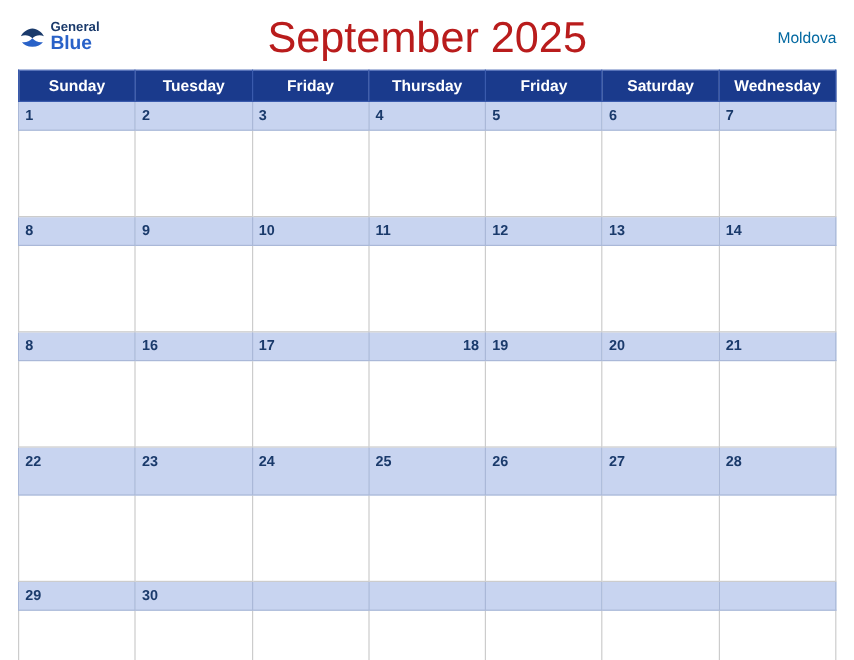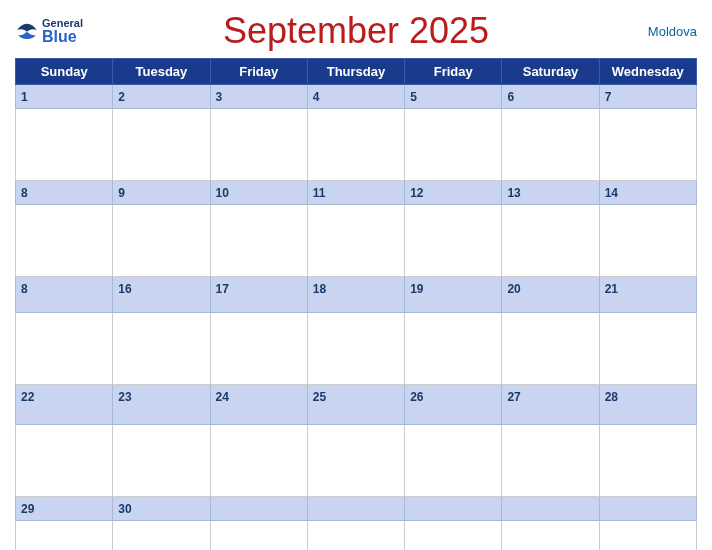--- a/index.html
+++ b/index.html
@@ -162,21 +162,21 @@
         <td style="height: 72px; border: 1px solid rgb(204, 204, 204); background-color: rgb(255, 255, 255);"></td>
         <td style="height: 72px; border: 1px solid rgb(204, 204, 204); background-color: rgb(255, 255, 255);"></td>
         <td style="height: 72px; border: 1px solid rgb(204, 204, 204); background-color: rgb(255, 255, 255);"></td>
         <td style="height: 72px; border: 1px solid rgb(204, 204, 204); background-color: rgb(255, 255, 255);"></td>
         <td style="height: 72px; border: 1px solid rgb(204, 204, 204); background-color: rgb(255, 255, 255);"></td>
       </tr>
       <tr class="num-row">
         <td style="background-color: rgb(200, 212, 240); height: 24px; padding: 2px 5px; border: 1px solid rgb(170, 184, 216);"><span class="day-number">8</span></td>
         <td style="background-color: rgb(200, 212, 240); height: 24px; padding: 2px 5px; border: 1px solid rgb(170, 184, 216);"><span class="day-number">16</span></td>
         <td style="background-color: rgb(200, 212, 240); height: 24px; padding: 2px 5px; border: 1px solid rgb(170, 184, 216);"><span class="day-number">17</span></td>
-        <td style="background-color: rgb(200, 212, 240); height: 36px; padding: 2px 5px; border: 1px solid rgb(170, 184, 216);"><span class="day-number">18</span></td>
+        <td style="background-color: rgb(200, 212, 240); height: 24px; padding: 2px 5px; border: 1px solid rgb(170, 184, 216); text-align: right;"><span class="day-number">18</span></td>
         <td style="background-color: rgb(200, 212, 240); height: 24px; padding: 2px 5px; border: 1px solid rgb(170, 184, 216);"><span class="day-number">19</span></td>
         <td style="background-color: rgb(200, 212, 240); height: 24px; padding: 2px 5px; border: 1px solid rgb(170, 184, 216);"><span class="day-number">20</span></td>
         <td style="background-color: rgb(200, 212, 240); height: 24px; padding: 2px 5px; border: 1px solid rgb(170, 184, 216);"><span class="day-number">21</span></td>
       </tr>
       <tr class="week-row">
         <td style="height: 72px; border: 1px solid rgb(204, 204, 204); background-color: rgb(255, 255, 255);"></td>
         <td style="height: 72px; border: 1px solid rgb(204, 204, 204); background-color: rgb(255, 255, 255);"></td>
         <td style="height: 72px; border: 1px solid rgb(204, 204, 204); background-color: rgb(255, 255, 255);"></td>
         <td style="height: 72px; border: 1px solid rgb(204, 204, 204); background-color: rgb(255, 255, 255);"></td>
         <td style="height: 72px; border: 1px solid rgb(204, 204, 204); background-color: rgb(255, 255, 255);"></td>

